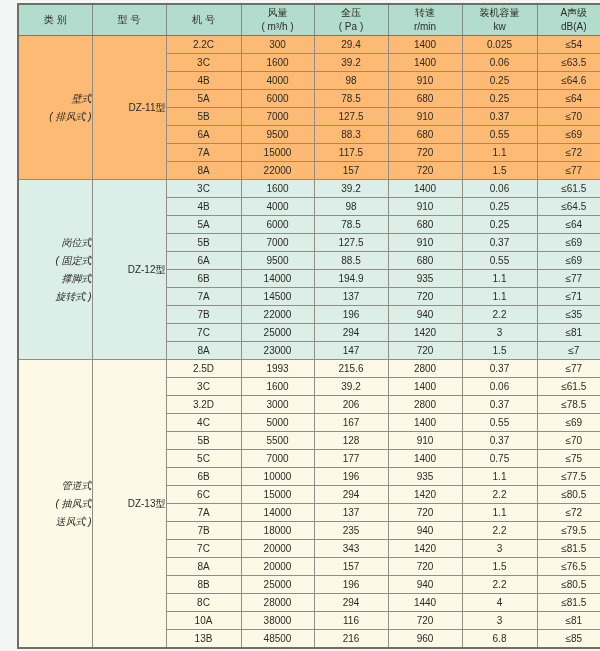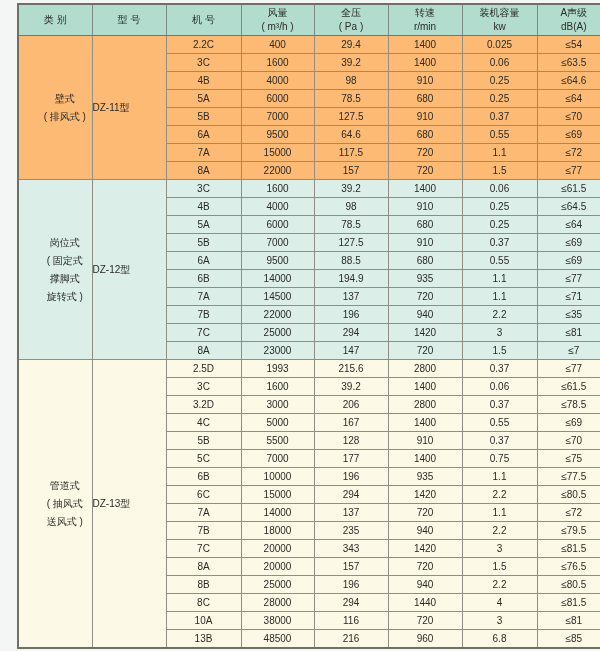--- a/index.html
+++ b/index.html
@@ -54,31 +54,32 @@
       height: 17px;
       padding: 0;
       line-height: 17px;
       text-align: center;
       vertical-align: middle;
       border: 1px solid #8e8e86;
       white-space: nowrap;
       overflow: hidden;
     }
     .spec-table td.cat-cell {
-      text-align: center;
+      text-align: right;
       padding-left: 19px;
       line-height: 18px;
       white-space: normal;
+      font-style: italic;
     }
     .spec-table td.cat-cell .cat-line {
       display: block;
       white-space: nowrap;
     }
     .spec-table td.model-cell {
-      text-align: left;
+      text-align: right;
     }
     .spec-table tr.sec-0 td { background: #fdba74; }
     .spec-table tr.sec-1 td { background: #dbeee8; }
     .spec-table tr.sec-2 td { background: #fcfae7; }
   </style>
 </head>
 <body>
 
 <table class="spec-table">
   <colgroup>
@@ -125,21 +126,21 @@
       </tr>
   </thead>
   <tbody id="table-body">
       <tr class="sec-0">
         <td class="cat-cell" rowspan="8">
           <span class="cat-line">壁式</span>
           <span class="cat-line">( 排风式 )</span>
         </td>
         <td class="model-cell" rowspan="8">DZ-11型</td>
         <td>2.2C</td>
-        <td>400</td>
+        <td>300</td>
         <td>29.4</td>
         <td>1400</td>
         <td>0.025</td>
         <td class="noise-cell">≤54</td>
       </tr>
       <tr class="sec-0">
         <td>3C</td>
         <td>1600</td>
         <td>39.2</td>
         <td>1400</td>
@@ -166,21 +167,21 @@
         <td>5B</td>
         <td>7000</td>
         <td>127.5</td>
         <td>910</td>
         <td>0.37</td>
         <td class="noise-cell">≤70</td>
       </tr>
       <tr class="sec-0">
         <td>6A</td>
         <td>9500</td>
-        <td>64.6</td>
+        <td>88.3</td>
         <td>680</td>
         <td>0.55</td>
         <td class="noise-cell">≤69</td>
       </tr>
       <tr class="sec-0">
         <td>7A</td>
         <td>15000</td>
         <td>117.5</td>
         <td>720</td>
         <td>1.1</td>

